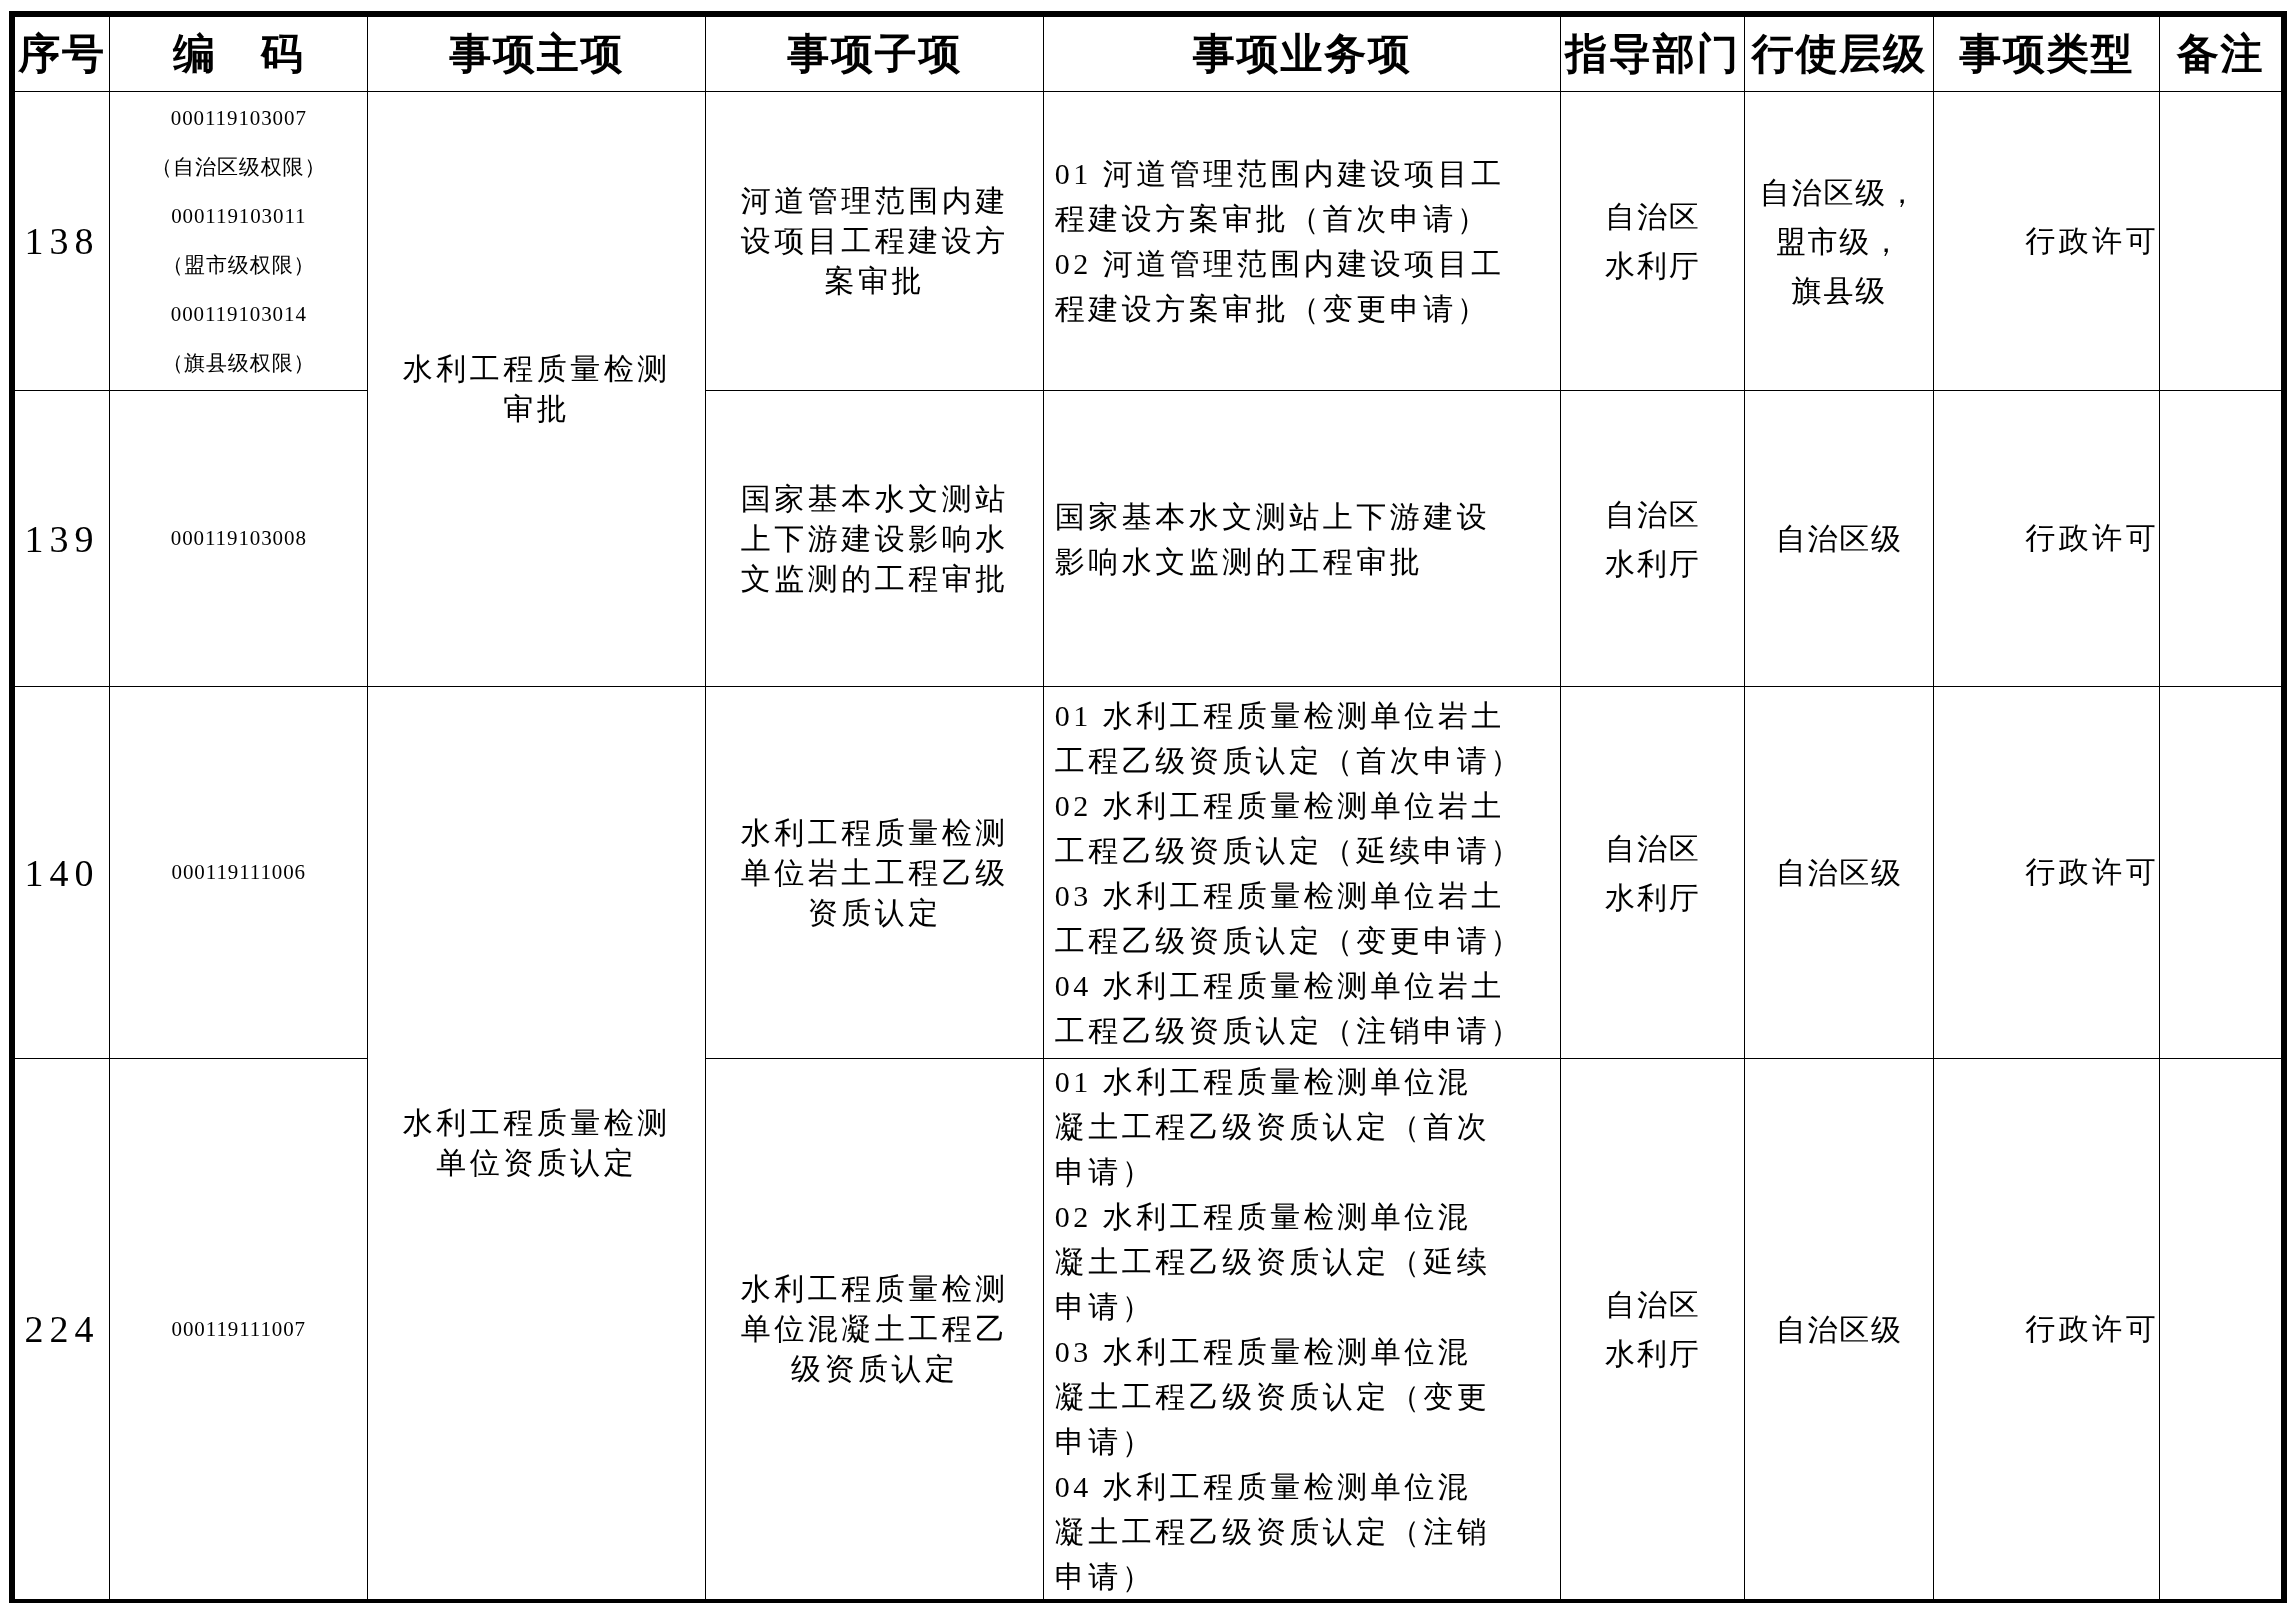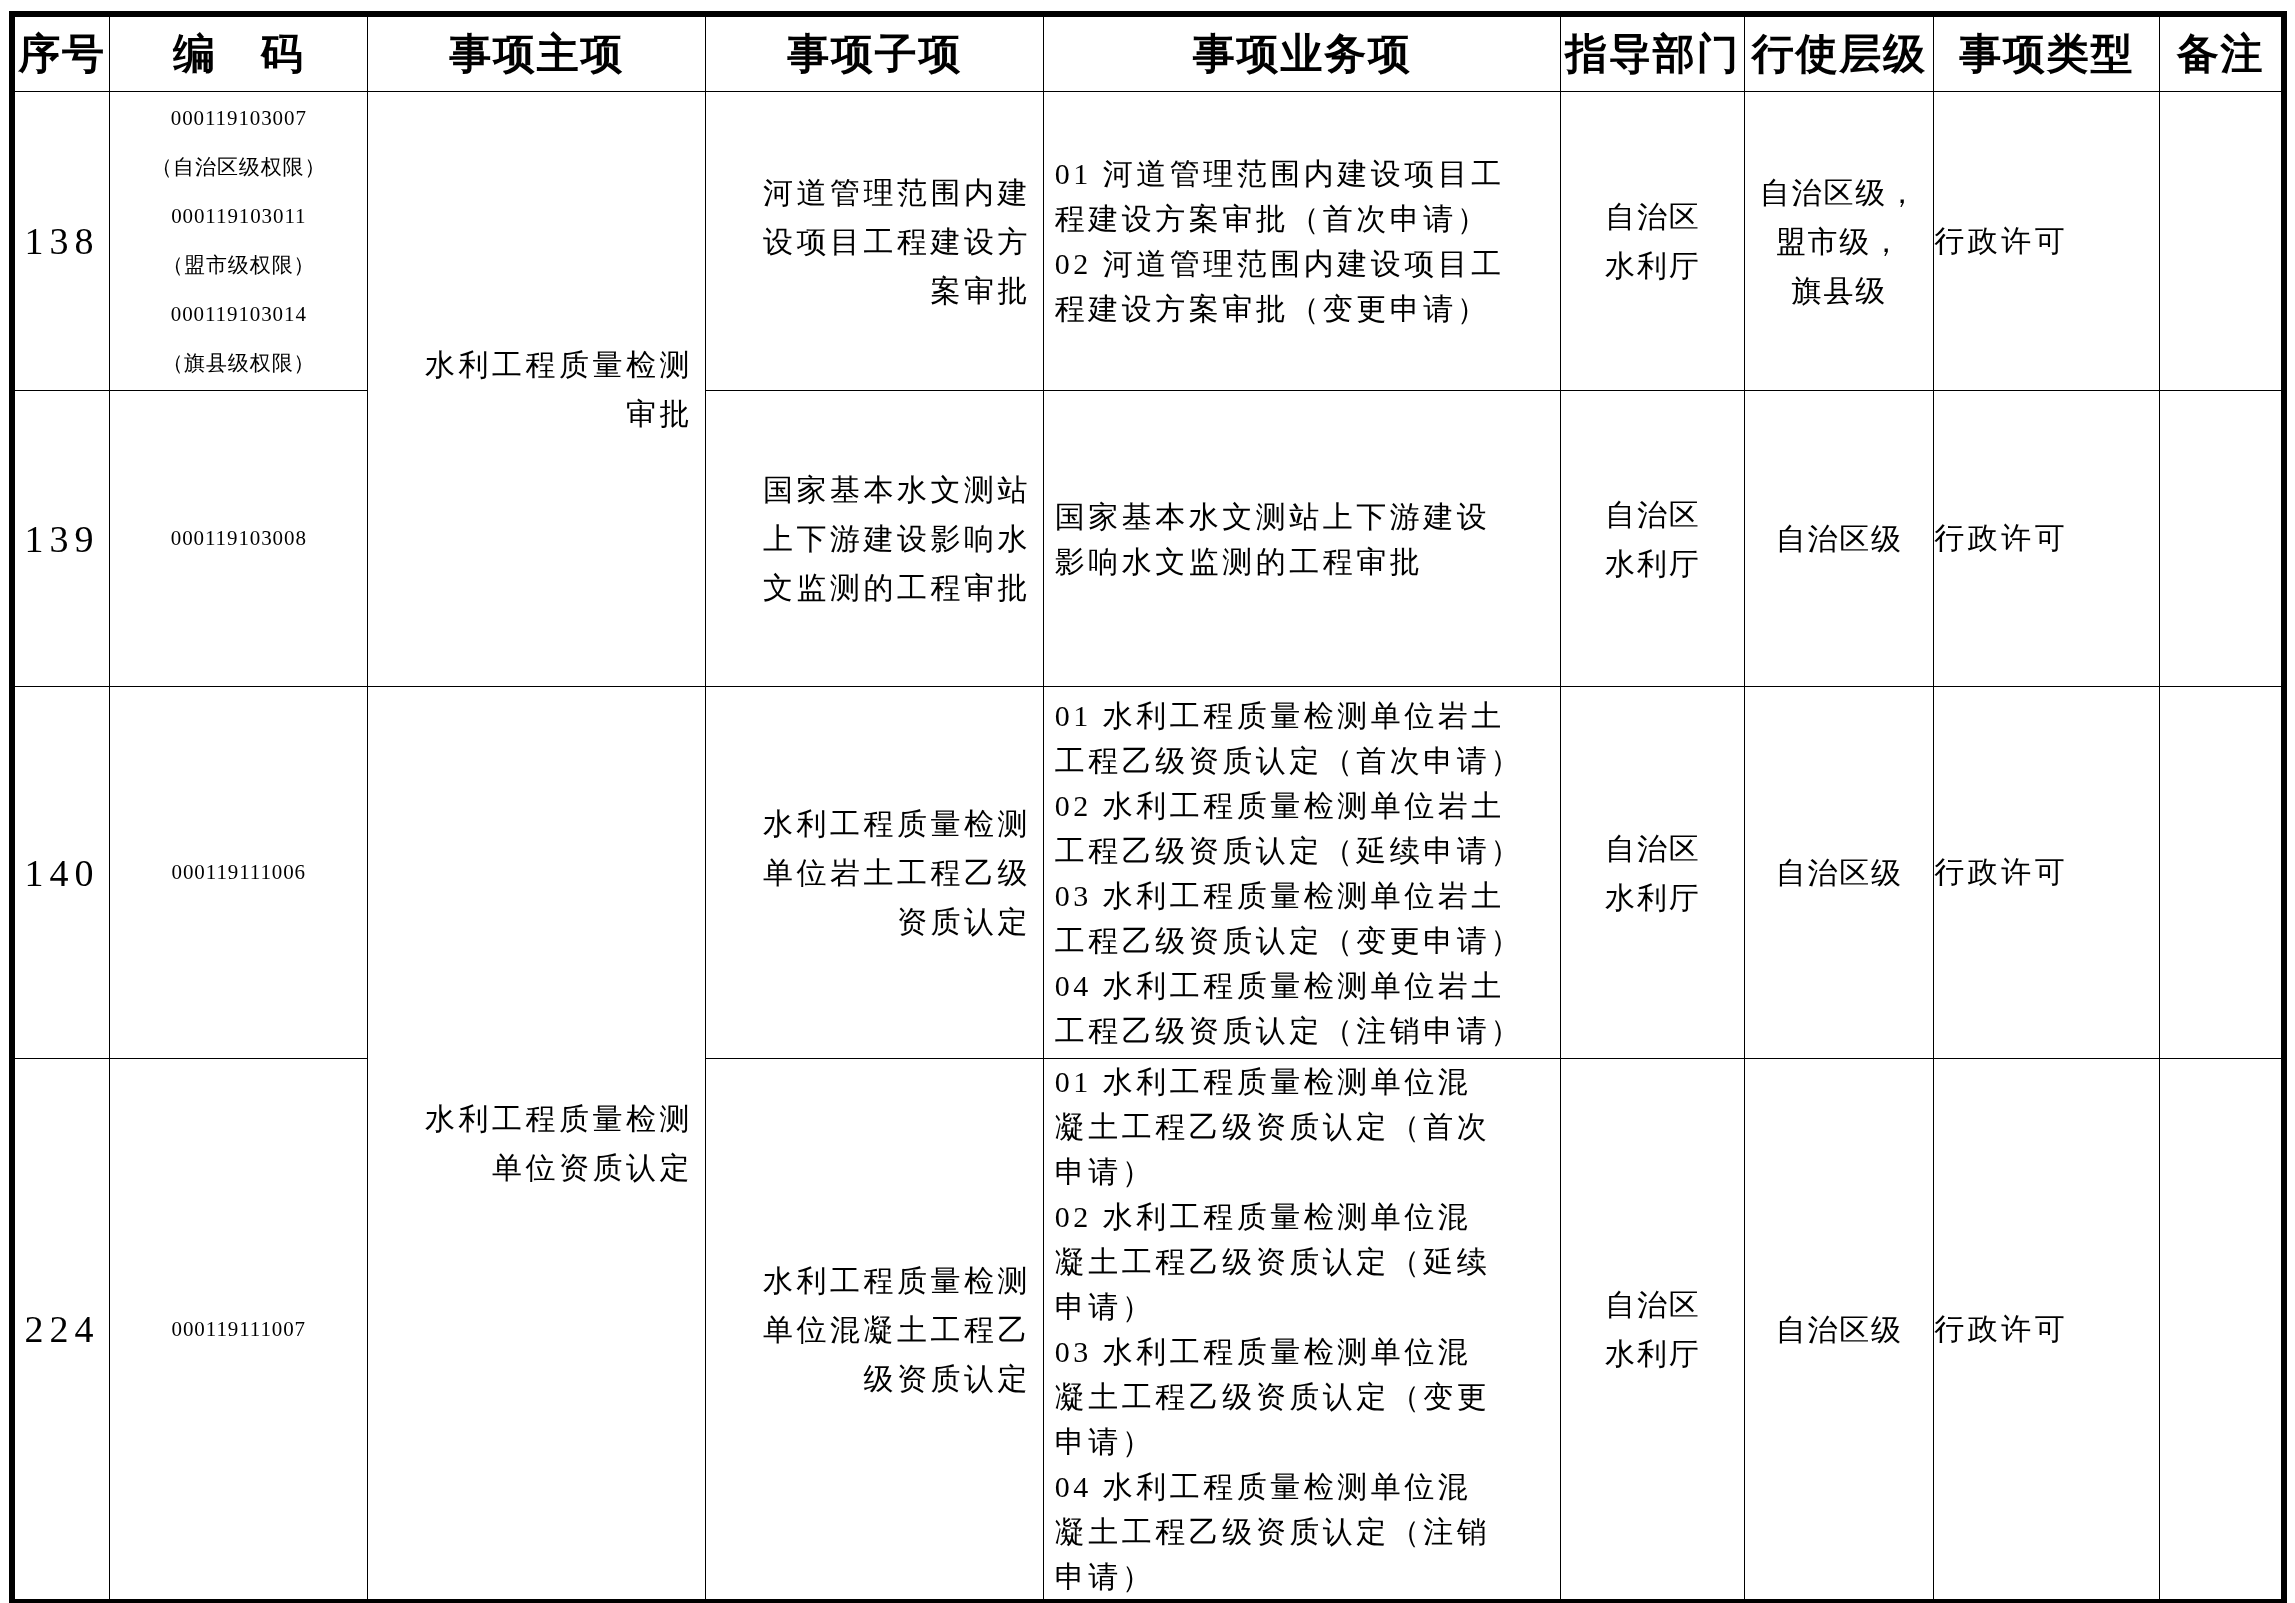--- a/index.html
+++ b/index.html
@@ -24,33 +24,33 @@
   tr.h-r138{height:299px;}
   tr.h-r139{height:296px;}
   tr.h-r140{height:372px;}
   tr.h-r141{height:530px;}
   .seq{text-align:center;letter-spacing:6.1px;font-size:38px;}
   .code{
     text-align:center;white-space:pre-line;line-height:49px;
     font-size:21px;letter-spacing:0.9px;
   }
   .main,.sub{
-    text-align:right;white-space:pre-line;line-height:49px;
+    text-align:center;white-space:pre-line;line-height:40px;
     letter-spacing:3.5px;padding:0 12.3px;
   }
   .biz{padding:0 10.5px;}
   .biz .item{
     white-space:pre-line;line-height:45px;letter-spacing:3.5px;
     text-align:left;
   }
   .dept,.level{
     text-align:center;white-space:pre-line;line-height:49px;
     letter-spacing:1.8px;
   }
-  .type{text-align:left;letter-spacing:3.5px;}
+  .type{text-align:right;letter-spacing:3.5px;}
   .remark{text-align:center;}
 </style>
 </head>
 <body>
 
 <div class="sheet">
   <table>
     <colgroup>
       <col style="width:98px">
         <col style="width:258px">

